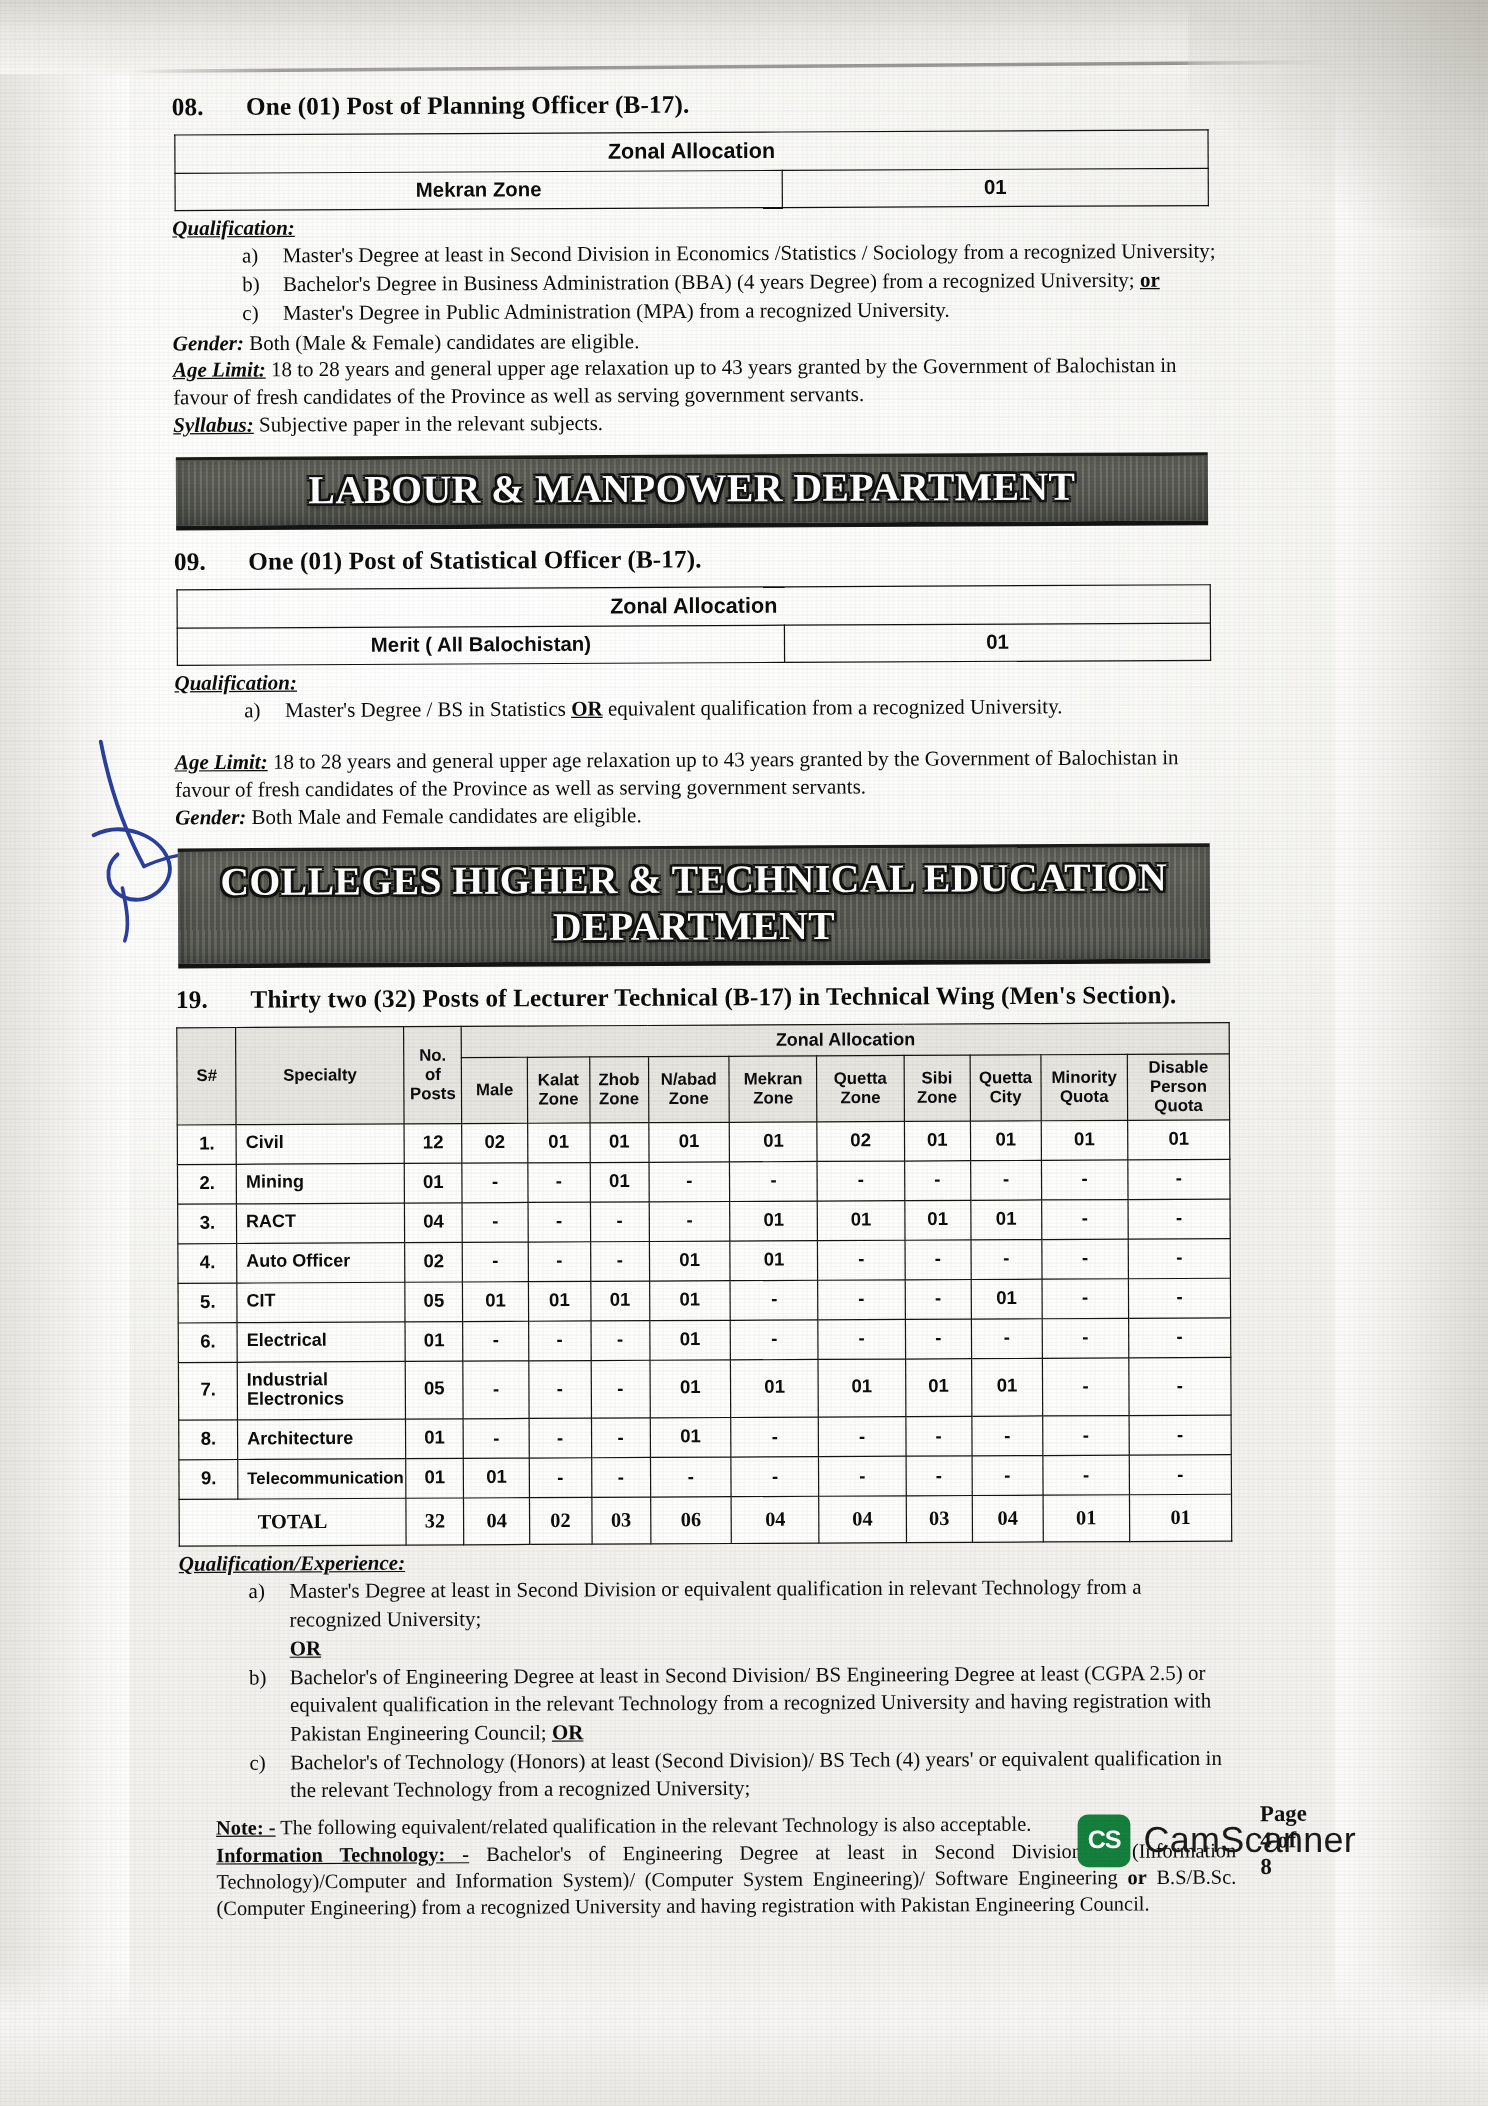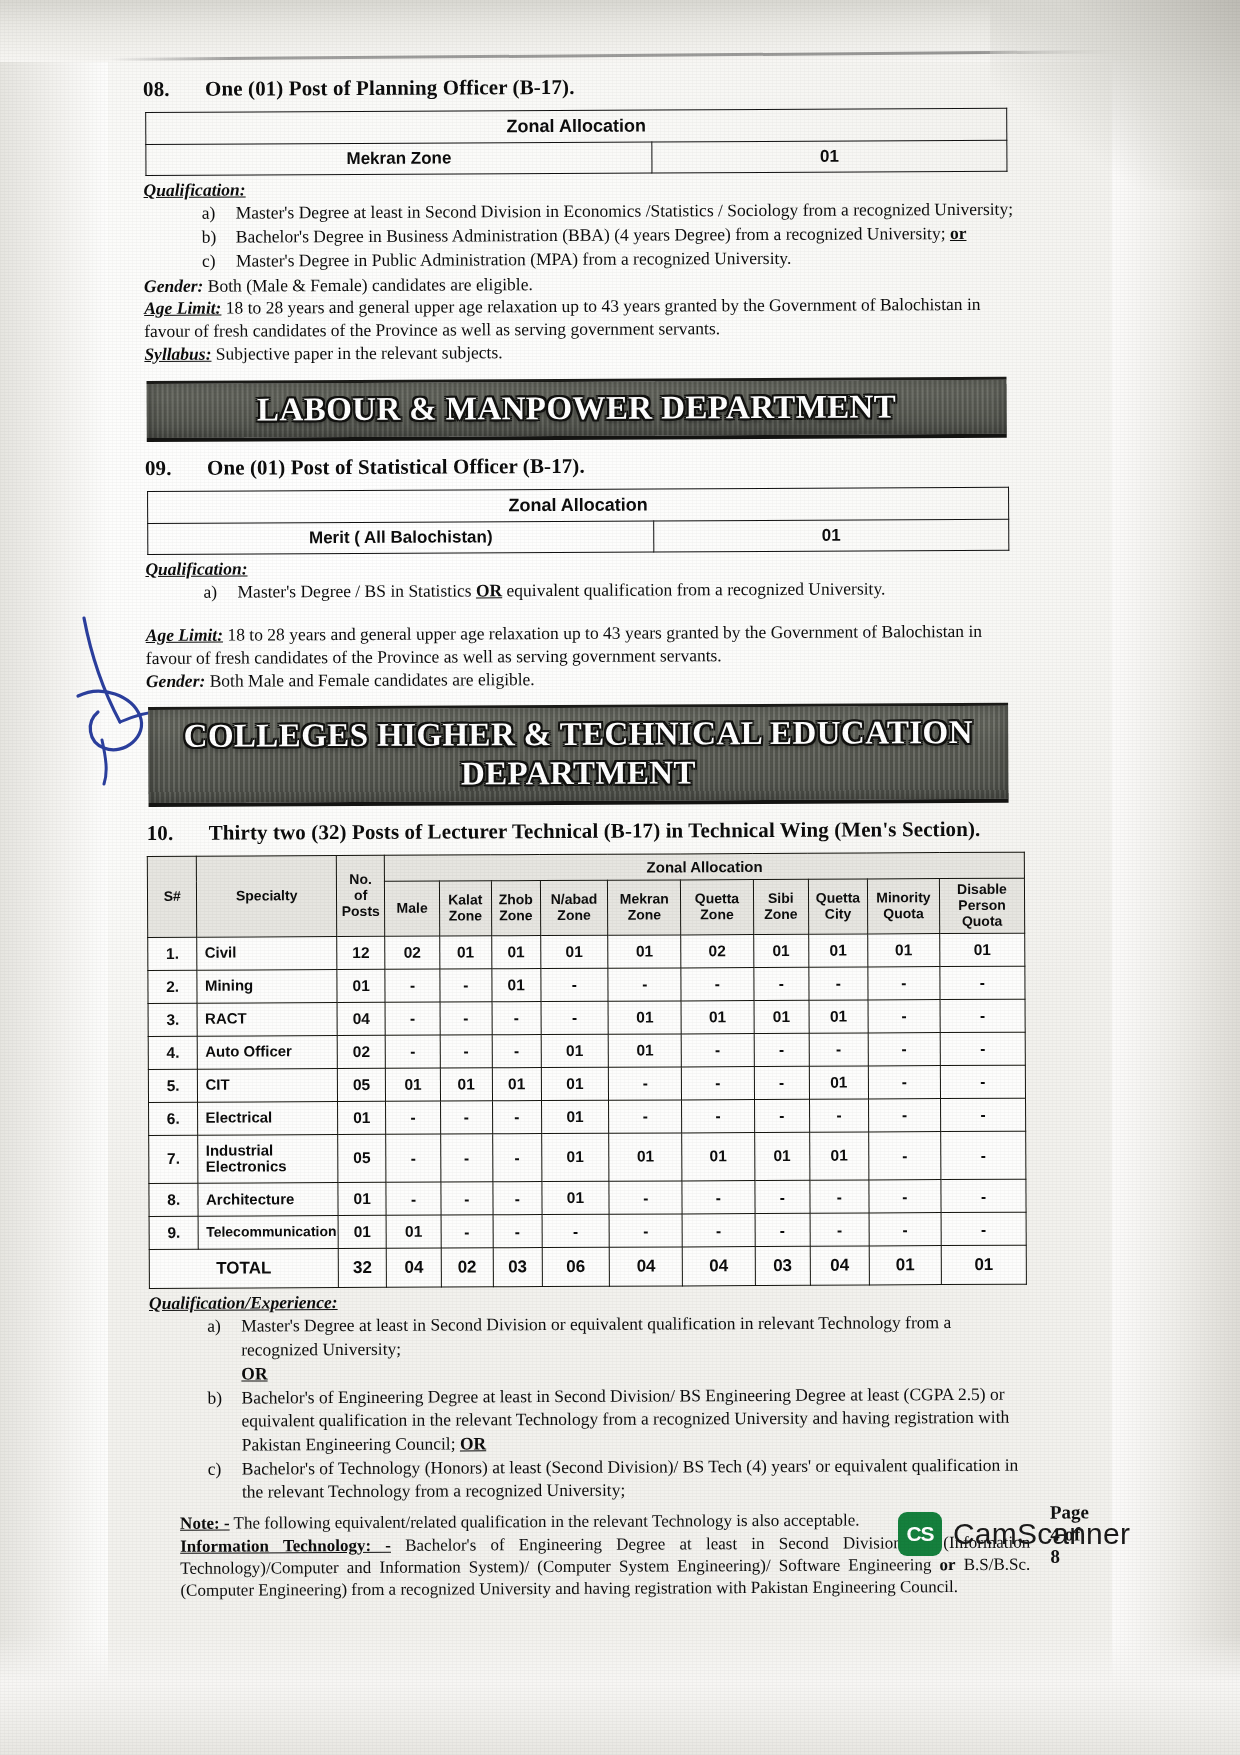--- a/index.html
+++ b/index.html
@@ -142,21 +142,21 @@
   }
   table.main thead th.zonal{font-size:15px;padding:4px 0;}
   table.main tbody td{
     font-size:15.5px;padding:7px 1px;background:#fdfdfc;
   }
   table.main tbody td.sn{font-size:15.5px;}
   table.main tbody td.spec{
     text-align:left;padding-left:7px;font-size:15px;line-height:1.12;
   }
   table.main tbody tr.total td{
-    font-size:17px;padding:9px 1px;
+    font-size:17px;padding:9px 1px;font-family:Liberation Serif, serif;
   }
   table.main tbody tr.total td.totlabel{
     text-align:center;font-size:17px;
   }
   .dash{font-size:15px;line-height:1;}
 
   
   .qualexp{margin-top:4px;}
   .note-block{margin-top:9px;font-size:17px;line-height:1.32;}
   .note-lead{font-weight:bold;text-decoration:underline;}
@@ -267,21 +267,21 @@
 
     <p class="body" style="margin-top:20px"><span class="lbl">Age Limit:</span><span> 18 to 28 years and general upper age relaxation up to 43 years granted by the Government of Balochistan in favour of fresh candidates of the Province as well as serving government servants.</span></p>
     <p class="body"><span class="lbl-nb">Gender:</span><span> Both Male and Female candidates are eligible.</span></p>
 
     <div class="banner">
       <span>COLLEGES HIGHER &amp; TECHNICAL EDUCATION</span>
       <span>DEPARTMENT</span>
     </div>
 
     <div class="item-head">
-      <span class="item-num">10.</span>
+      <span class="item-num">19.</span>
       <span class="item-title">Thirty two (32) Posts of Lecturer Technical (B-17) in Technical Wing (Men's Section).</span>
     </div>
 
     <table class="main">
       <thead>
         <tr>
           <th rowspan="2" style="width:52px">S#</th>
           <th rowspan="2" style="width:133px">Specialty</th>
           <th rowspan="2" style="width:47px">No.<br>of<br>Posts</th>
           <th colspan="10" class="zonal">Zonal Allocation</th>

